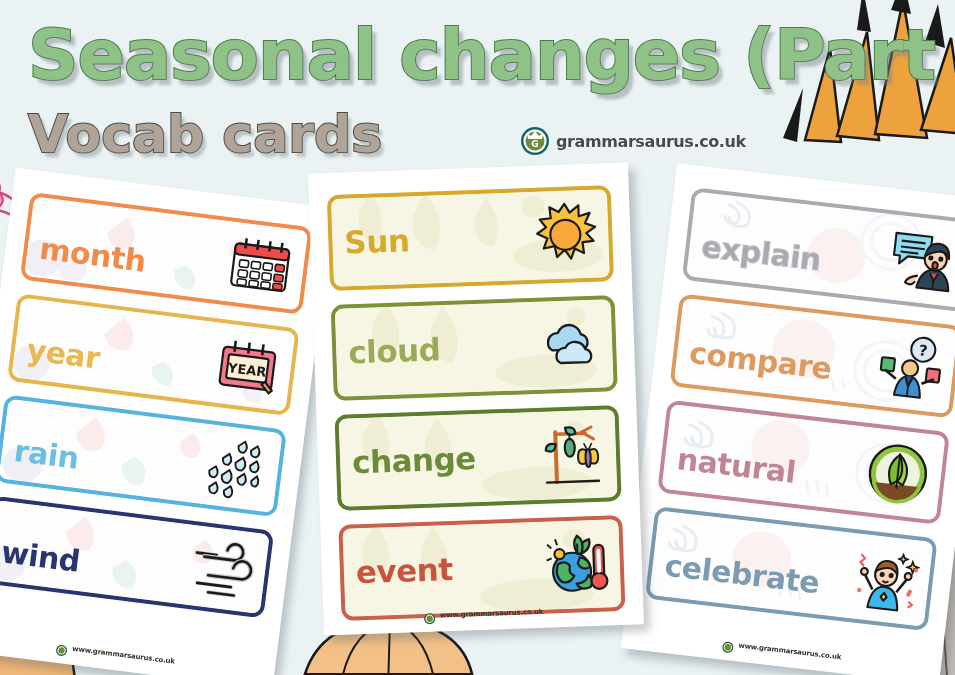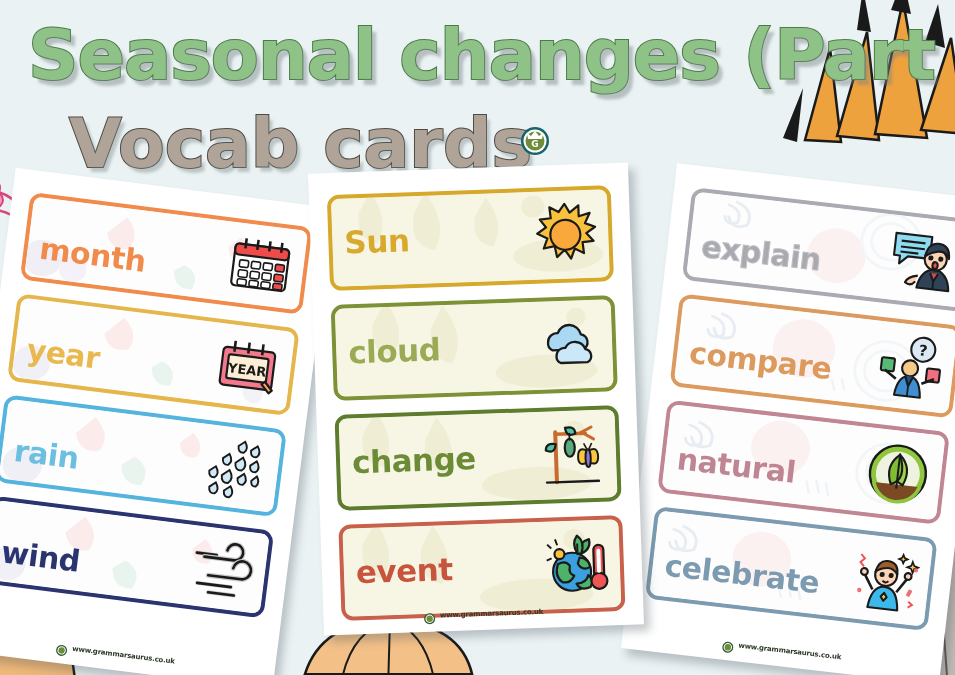--- a/index.html
+++ b/index.html
@@ -29,27 +29,26 @@
     letter-spacing: -1px;
     color: #8ec286;
     -webkit-text-stroke: 2px #4c7a4a;
     paint-order: stroke fill;
     text-shadow: 5px 6px 3px rgba(120,130,130,0.45);
     white-space: nowrap;
   }
   .subtitle {
     position: absolute; left: 28px; top: 104px;
     font-family: "DejaVu Sans", sans-serif;
-    font-size: 68px; font-weight: bold;
+    font-size: 52px; font-weight: bold;
     color: #afa497;
     -webkit-text-stroke: 2px #4f4a43;
     paint-order: stroke fill;
     text-shadow: 4px 5px 3px rgba(120,130,130,0.4);
     white-space: nowrap;
-    margin-left: 41px;
   }
 
   .brand { position: absolute; left: 520px; top: 126px; display: flex; align-items: center; gap: 6px; }
   .brand-mark { width: 30px; height: 30px; flex: 0 0 30px; }
   .brand-text {
     font-family: "DejaVu Sans", sans-serif;
     font-size: 16px; font-weight: bold;
     color: #4a4a4a;
     -webkit-text-stroke: 0.6px #ffffff;
     paint-order: stroke fill;
@@ -194,20 +193,21 @@
   <div class="brand">
     <span class="brand-mark">
       <svg viewBox="0 0 30 30" width="30" height="30">
         <circle cx="15" cy="15" r="14" fill="#16656b"></circle>
         <circle cx="15" cy="15" r="11.5" fill="#ffffff"></circle>
         <circle cx="15" cy="15" r="9.5" fill="#6e8c3a"></circle>
         <path d="M15 5 l4 5 l4 -3 l-1 6 h-14 l-1 -6 l4 3 Z" fill="#ffffff"></path>
         <text x="15" y="21" font-family="DejaVu Sans, sans-serif" font-size="9" font-weight="bold" fill="#ffffff" text-anchor="middle">G</text>
       </svg>
     </span>
+    <span class="brand-text">grammarsaurus.co.uk</span>
   </div>
 </div>
 
 <div class="sheet" id="sheet-left">
   <div class="sheet-inner">
 
     <div class="vocab-card" style="border-color:#f08b4c">
       <span class="wash">
         <svg width="100%" height="100%" viewBox="0 0 280 88" preserveAspectRatio="none">
           <rect width="280" height="88" fill="#fdfdfd"></rect>

